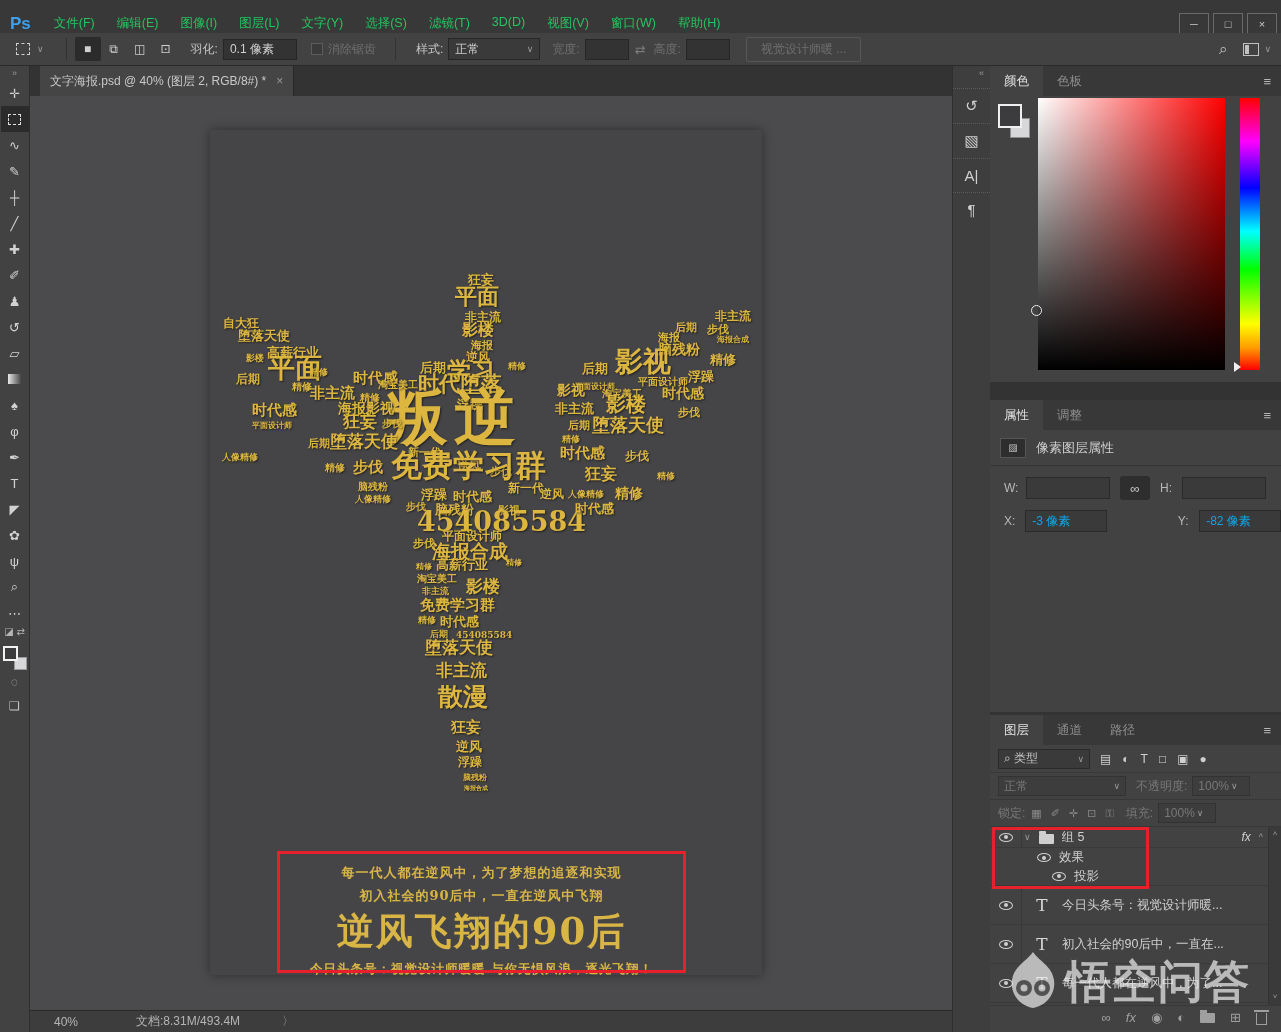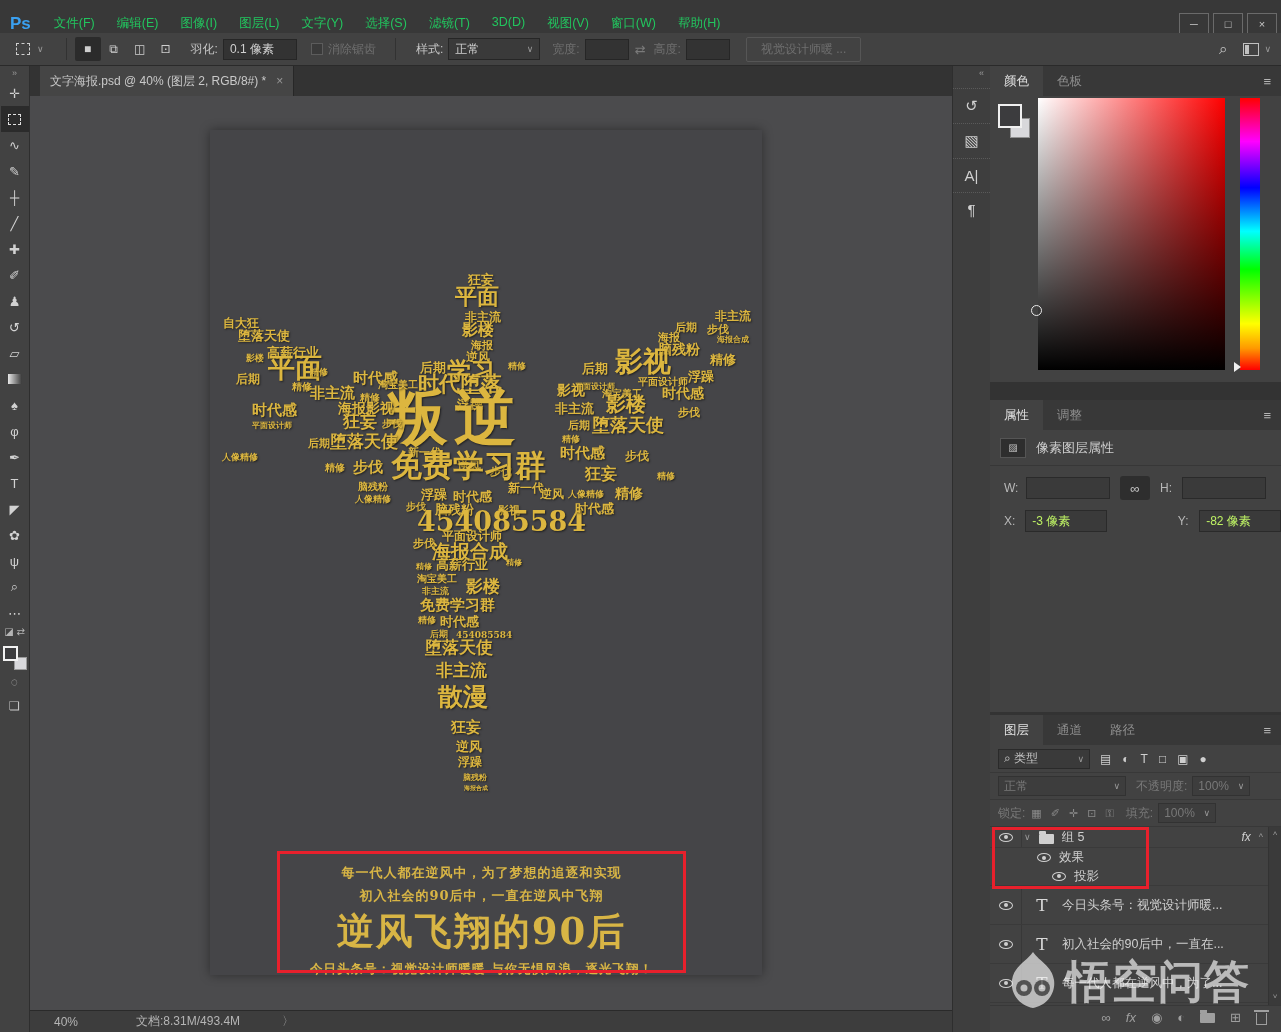--- a/index.html
+++ b/index.html
@@ -106,35 +106,35 @@
   .cc-hue-ptr { position:absolute; left:244px; top:266px; width:0; height:0;
     border-top:5px solid transparent; border-bottom:5px solid transparent; border-left:7px solid #f0f0f0; }
   .panel-props { top:334px; height:312px; }
   .props-header { display:flex; align-items:center; height:36px; padding-left:10px; border-bottom:1px solid #373737; }
   .props-thumb { width:26px; height:20px; background:#2e2e2e; border:1px solid #555; display:flex;
     align-items:center; justify-content:center; color:#bdbdbd; font-size:10px; margin-right:10px; }
   .props-title { color:#cfcfcf; font-size:13px; }
   .props-row { display:flex; align-items:center; margin:10px 0 0 14px; color:#b8b8b8; }
   .props-row .lbl { width:22px; }
   .props-input { background:#3a3a3a; border:1px solid #2a2a2a; width:84px; height:22px;
-    color:#bef264; display:flex; align-items:center; padding:0 6px; }
+    color:#0ea5e9; display:flex; align-items:center; padding:0 6px; }
   .chain-btn { width:30px; height:24px; background:#2e2e2e; border-radius:3px; margin:0 10px;
     display:flex; align-items:center; justify-content:center; color:#c9c9c9; font-size:13px; }
   .props-row .gap { width:42px; }
   .panel-layers { top:649px; height:317px; }
   .lr-filter { display:flex; align-items:center; height:28px; padding:0 8px; border-bottom:1px solid #383838; }
   .lr-combo { background:#3a3a3a; border:1px solid #2a2a2a; height:20px; display:flex; align-items:center;
     padding:0 5px; color:#c5c5c5; }
   .lr-combo.type { width:92px; justify-content:space-between; }
   .lr-ficons { display:flex; align-items:center; margin-left:10px; gap:11px; color:#cfcfcf; font-size:12px; }
   .lr-blend { display:flex; align-items:center; height:27px; padding:0 8px; border-bottom:1px solid #383838; color:#787878; }
   .lr-blend .bcombo { width:128px; background:#3d3d3d; border:1px solid #323232; height:20px;
     display:flex; align-items:center; justify-content:space-between; padding:0 5px; }
   .lr-small-combo { background:#3d3d3d; border:1px solid #323232; height:20px; width:58px;
-    display:flex; align-items:center; justify-content:space-between; padding:0 5px; margin-left:5px; }
+    display:flex; align-items:center; justify-content:flex-start; padding:0 5px; margin-left:5px; }
   .lr-lock { display:flex; align-items:center; height:27px; padding:0 8px; border-bottom:1px solid #383838; color:#787878; }
   .lock-icons { display:flex; gap:9px; margin-left:6px; font-size:11px; color:#8a8a8a; align-items:center; }
   .layer-list { position:relative; height:178px; overflow:hidden; background:#424242; }
   .lrow { position:relative; display:flex; align-items:center; border-bottom:1px solid #3a3a3a; }
   .lrow .eyecell { width:32px; align-self:stretch; display:flex; align-items:center; justify-content:center;
     border-right:1px solid #383838; }
   .eye { width:14px; height:9px; border:1px solid #cfcfcf; border-radius:50%; position:relative; }
   .eye::after { content:''; position:absolute; width:4px; height:4px; background:#cfcfcf; border-radius:50%;
     top:1.5px; left:4px; }
   .folder { width:15px; height:10px; background:#cfcfcf; border-radius:1px; position:relative; margin:3px 8px 0 8px; }

